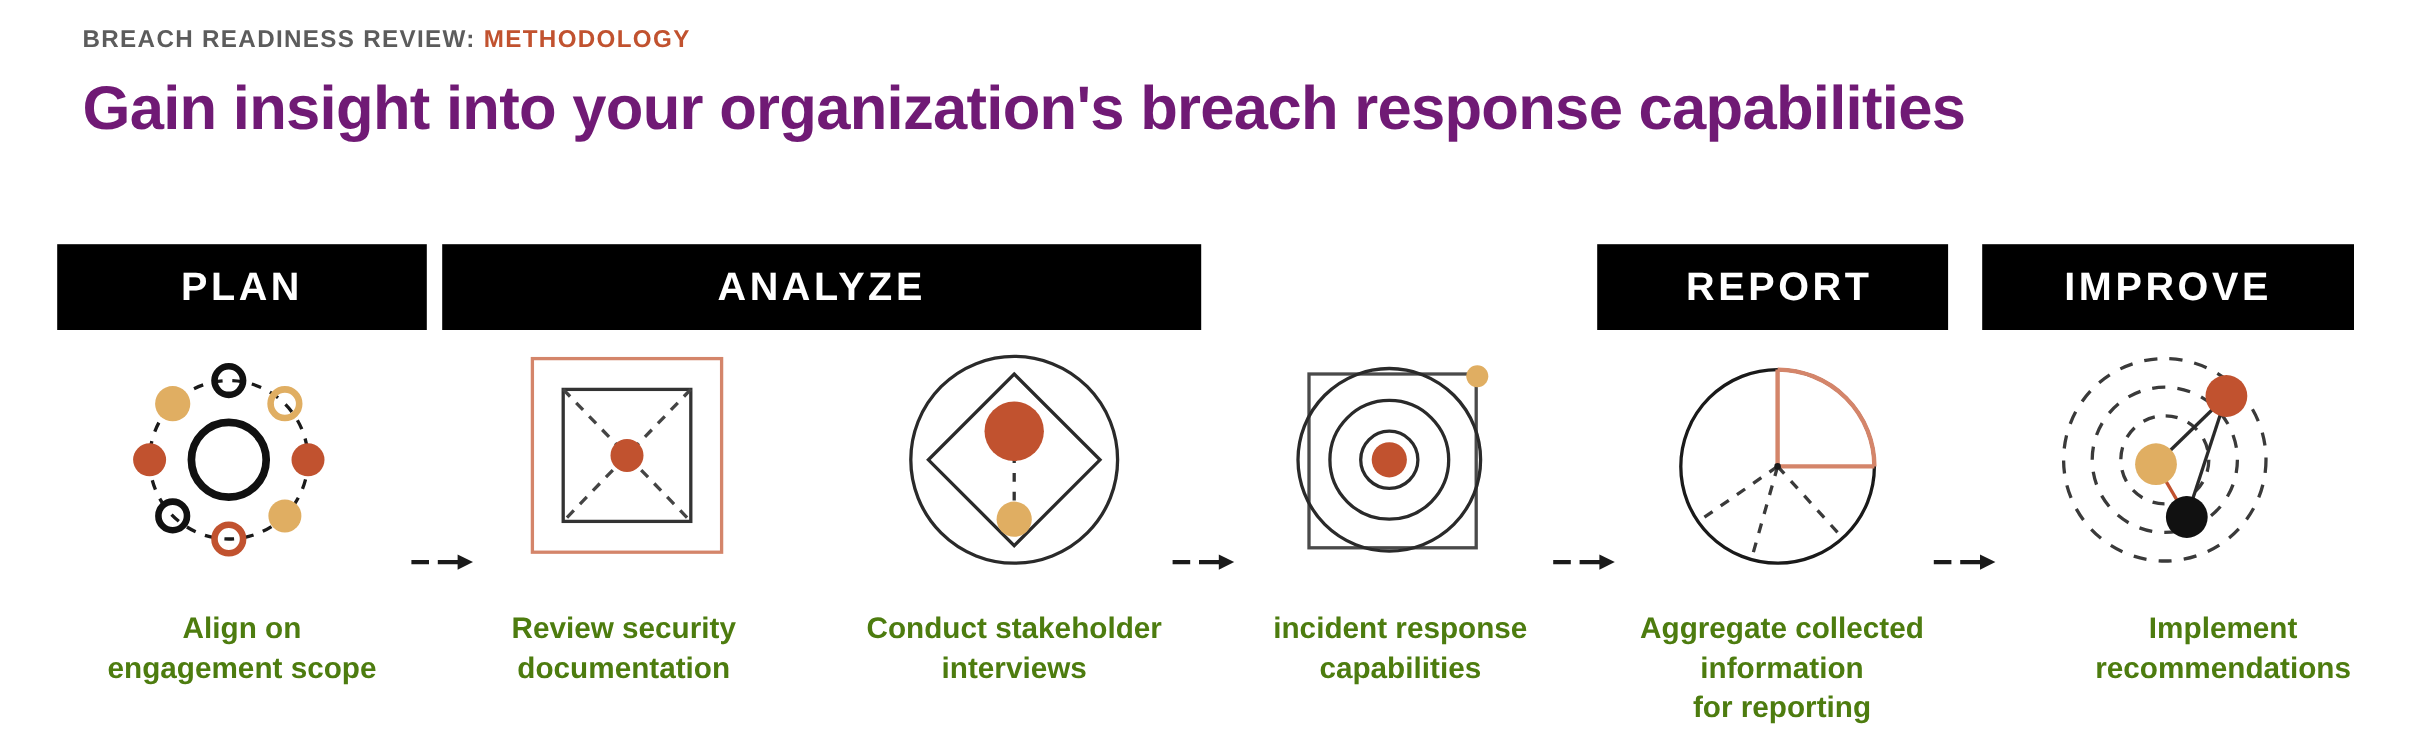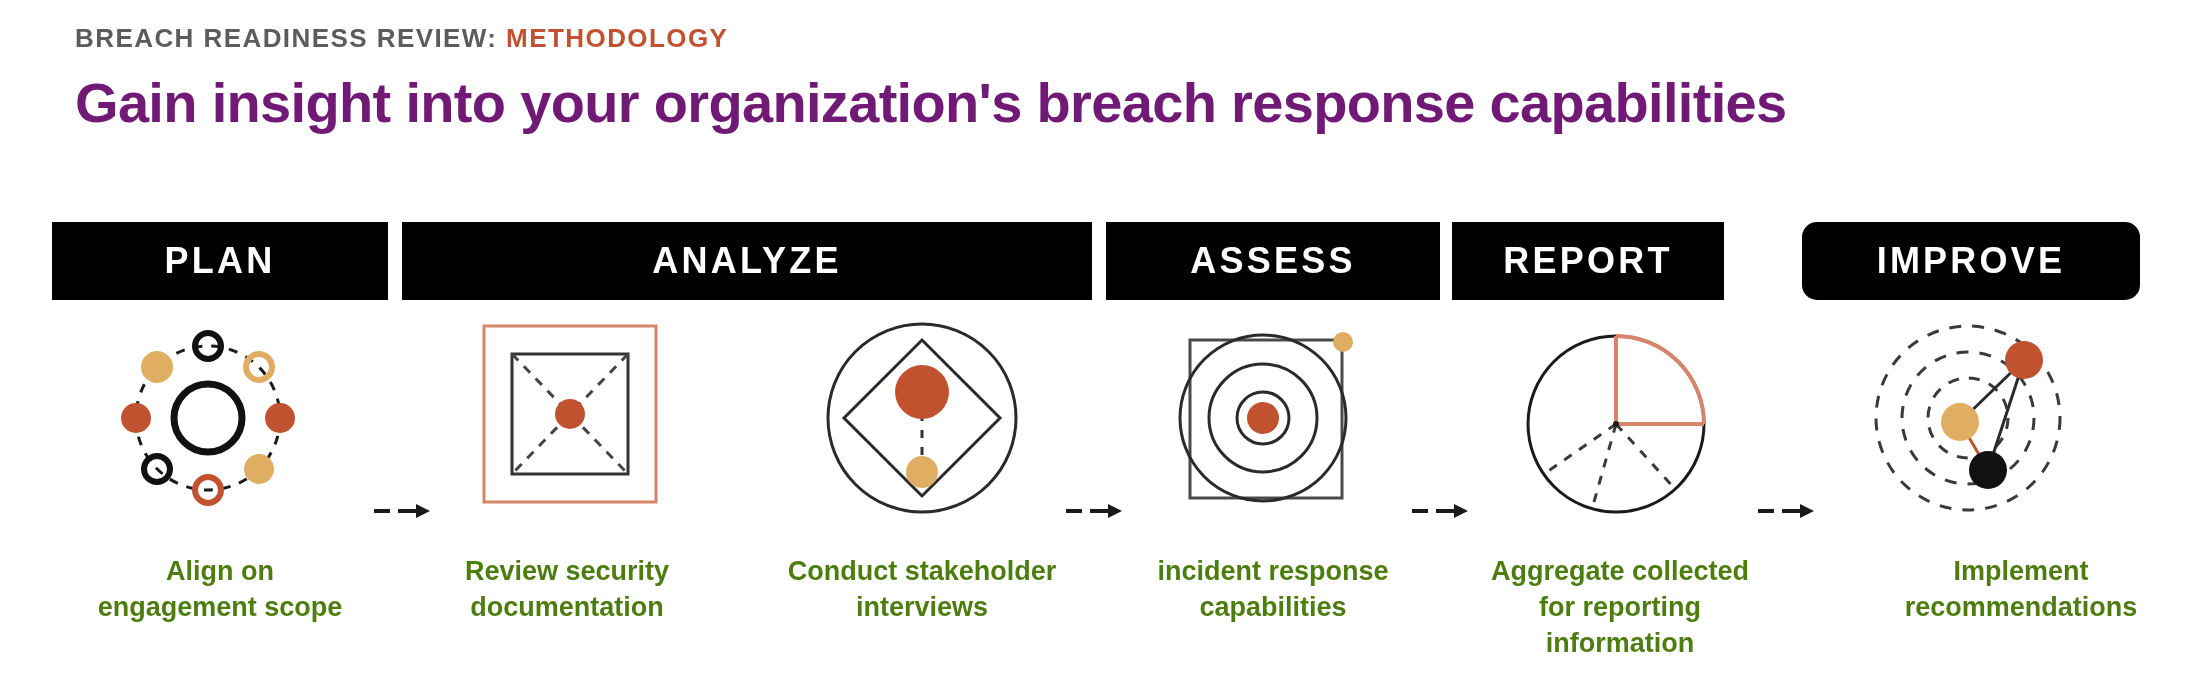--- a/index.html
+++ b/index.html
@@ -17,21 +17,21 @@
   }
 
   
   .header {
     position: absolute;
     left: 75px;
     top: 24px;
     width: 2060px;
   }
   .eyebrow {
-    font-size: 26px;
+    font-size: 22px;
     font-weight: 700;
     letter-spacing: 0.055em;
     color: #5c5c5c;
     line-height: 1.1;
     white-space: nowrap;
   }
   .eyebrow .accent {
     color: #c1522f;
   }
   .headline {
@@ -127,27 +127,24 @@
   <div class="headline">Gain insight into your organization's breach response capabilities</div>
 </div>
 
 <div class="band">
   <div class="band-bar" style="left:52px;width:336px;">
     <span>PLAN</span>
   </div>
   <div class="band-bar" style="left:402px;width:690px;">
     <span>ANALYZE</span>
   </div>
-  <div class="band-bar" style="left:1106px;width:334px;">
-    <span>ASSESS</span>
-  </div>
-  <div class="band-bar" style="left:1452px;width:272px;">
+  <div class="band-bar" style="left:1452px;width:307px;padding-left:12px;">
     <span>REPORT</span>
   </div>
-  <div class="band-bar" style="left:1802px;width:338px;border-radius:15px;">
+  <div class="band-bar" style="left:1802px;width:338px;">
     <span>IMPROVE</span>
   </div>
 </div>
 
 <div class="icon-row">
 
   <div class="icon-cell" style="left:108px;">
     <svg viewBox="0 0 200 200" xmlns="http://www.w3.org/2000/svg">
       <circle cx="100" cy="100" r="72" fill="none" stroke="#1a1a1a" stroke-width="3" stroke-dasharray="9 9"></circle>
       <circle cx="100" cy="100" r="34" fill="none" stroke="#111111" stroke-width="7"></circle>
@@ -262,20 +259,20 @@
   <div class="caption" style="left:756px;width:332px;">
     <div>Conduct stakeholder</div>
     <div>interviews</div>
   </div>
   <div class="caption" style="left:1106px;width:334px;">
     <div>incident response</div>
     <div>capabilities</div>
   </div>
   <div class="caption" style="left:1452px;width:336px;">
     <div>Aggregate collected</div>
+    <div>information</div>
     <div>for reporting</div>
-    <div>information</div>
   </div>
   <div class="caption" style="left:1852px;width:338px;">
     <div>Implement</div>
     <div>recommendations</div>
   </div>
 </div>
 
 </body></html>

